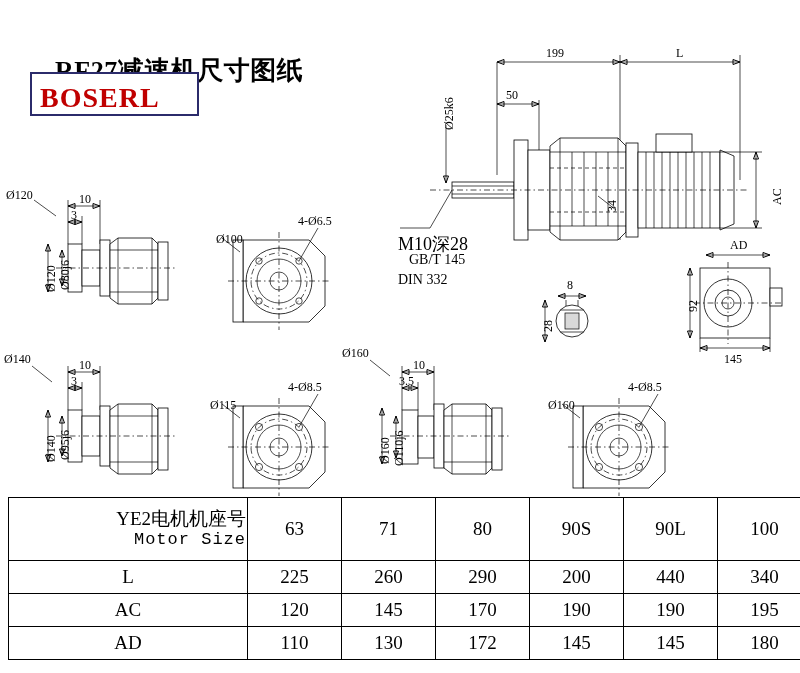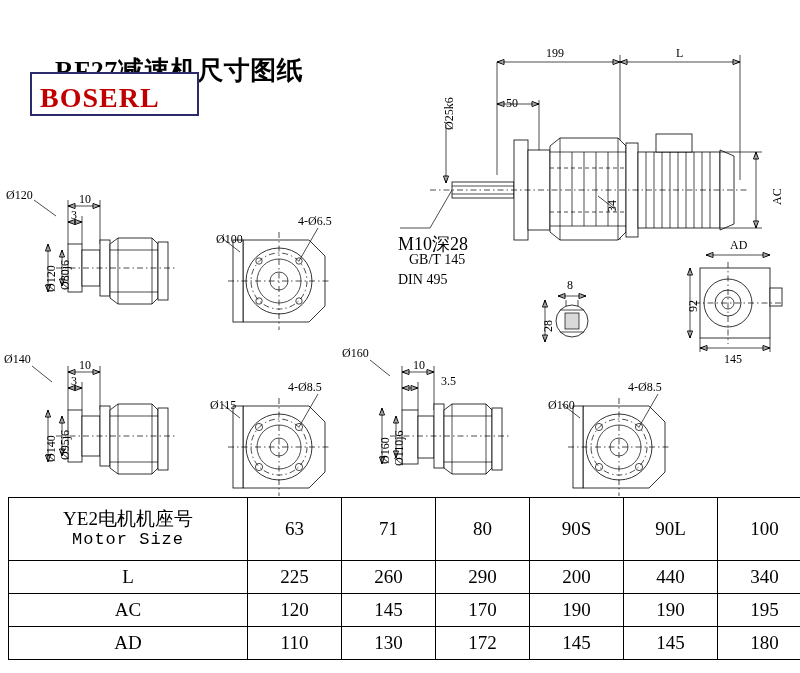--- a/index.html
+++ b/index.html
@@ -300,28 +300,28 @@
     <circle class="ln-thin" cx="599" cy="467" r="3.6" fill="#fff"></circle>
     <circle class="ln-thin" cx="639" cy="467" r="3.6" fill="#fff"></circle>
     <line class="ln-dash" x1="619" y1="398" x2="619" y2="496"></line>
     <line class="ln-dash" x1="568" y1="447" x2="670" y2="447"></line>
     <line class="ln-thin" x1="639" y1="427" x2="658" y2="394"></line>
     <line class="ln-thin" x1="580" y1="418" x2="562" y2="404"></line>
   </svg>
 
   <div class="lbl" style="left:546px;top:46px;">199</div>
   <div class="lbl" style="left:676px;top:46px;">L</div>
-  <div class="lbl" style="left:506px;top:96px;">50</div>
+  <div class="lbl" style="left:506px;top:88px;">50</div>
   <div class="lbl vert" style="left:442px;top:130px;">Ø25k6</div>
   <div class="lbl vert" style="left:605px;top:212px;">34</div>
   <div class="lbl vert" style="left:770px;top:205px;">AC</div>
 
   <div class="lbl" style="left:398px;top:232px;font-size:18px;">M10深28</div>
   <div class="lbl" style="left:409px;top:252px;font-size:14px;">GB/T 145</div>
-  <div class="lbl" style="left:398px;top:272px;font-size:14px;">DIN 495</div>
+  <div class="lbl" style="left:398px;top:272px;font-size:14px;">DIN 332</div>
 
   <div class="lbl" style="left:567px;top:278px;">8</div>
   <div class="lbl vert" style="left:541px;top:332px;">28</div>
 
   <div class="lbl" style="left:730px;top:238px;">AD</div>
   <div class="lbl vert" style="left:686px;top:312px;">92</div>
   <div class="lbl" style="left:724px;top:352px;">145</div>
 
   <div class="lbl" style="left:6px;top:188px;">Ø120</div>
   <div class="lbl" style="left:79px;top:192px;">10</div>
@@ -334,30 +334,30 @@
   <div class="lbl" style="left:4px;top:352px;">Ø140</div>
   <div class="lbl" style="left:79px;top:358px;">10</div>
   <div class="lbl" style="left:71px;top:374px;">3</div>
   <div class="lbl vert" style="left:44px;top:462px;">Ø140</div>
   <div class="lbl vert" style="left:58px;top:460px;">Ø95j6</div>
   <div class="lbl" style="left:210px;top:398px;">Ø115</div>
   <div class="lbl" style="left:288px;top:380px;">4-Ø8.5</div>
 
   <div class="lbl" style="left:342px;top:346px;">Ø160</div>
   <div class="lbl" style="left:413px;top:358px;">10</div>
-  <div class="lbl" style="left:399px;top:374px;margin-left:42px;">3.5</div>
+  <div class="lbl" style="left:399px;top:374px;">3.5</div>
   <div class="lbl vert" style="left:378px;top:464px;">Ø160</div>
   <div class="lbl vert" style="left:392px;top:466px;">Ø110j6</div>
   <div class="lbl" style="left:548px;top:398px;">Ø160</div>
   <div class="lbl" style="left:628px;top:380px;">4-Ø8.5</div>
 
   <table class="tbl">
     <tbody>
       <tr>
-        <td class="hdr" rowspan="1" style="height:60px;">
+        <td class="hdr" rowspan="1" style="height:60px;text-align:right;">
           <div class="hdr-cn">YE2电机机座号</div>
           <div class="hdr-en">Motor Size</div>
         </td>
         <td class="val">63</td>
         <td class="val">71</td>
         <td class="val">80</td>
         <td class="val">90S</td>
         <td class="val">90L</td>
         <td class="val">100</td>
       </tr>

